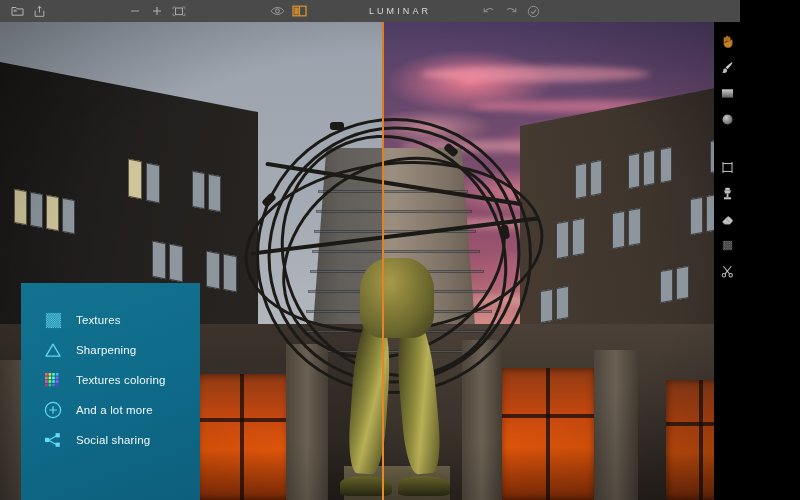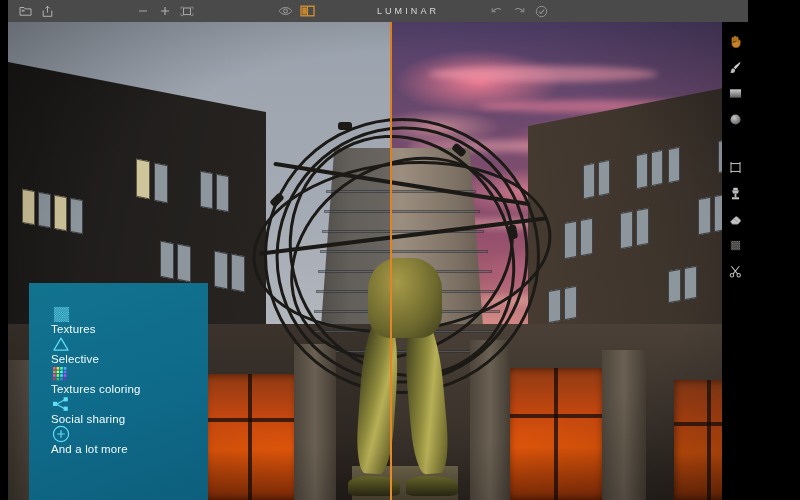--- a/index.html
+++ b/index.html
@@ -1,17 +1,17 @@
 <!DOCTYPE html>
 <html><head>
 <meta charset="utf-8">
 <style>
   html,body{margin:0;padding:0;background:#000;}
   body{width:800px;height:500px;overflow:hidden;font-family:"Liberation Sans",sans-serif;}
-  #app{position:relative;width:740px;height:500px;overflow:hidden;background:#15803d;margin-left:8px;}
+  #app{position:relative;width:740px;height:500px;overflow:hidden;background:#15803d;}
 
   
   #topbar{position:absolute;top:0;left:0;width:800px;height:22px;background:#4a4a4a;
           display:flex;align-items:center;z-index:40;}
   .tb-group{display:flex;align-items:center;height:22px;}
   .tb-btn{width:22px;height:22px;display:flex;align-items:center;justify-content:center;
           opacity:.78;}
   .tb-btn svg{display:block;}
   .tb-title{position:absolute;left:0;width:800px;text-align:center;
             font-size:9px;letter-spacing:3.1px;color:#d9d9d9;pointer-events:none;}
@@ -94,21 +94,21 @@
 
   
   #rightbar{position:absolute;top:22px;right:0;width:26px;height:478px;background:#000;
             display:flex;flex-direction:column;align-items:center;z-index:35;}
   .rb-btn{width:26px;height:26px;display:flex;align-items:center;justify-content:center;opacity:.85;}
   .rb-gap{height:22px;}
 
   
   #panel{position:absolute;left:21px;top:283px;width:179px;height:217px;
          background:linear-gradient(160deg,#12738f 0%,#0f6c8b 45%,#0d5f7d 100%);z-index:30;}
-  .prow{display:flex;align-items:flex-start;height:30px;margin-left:22px;flex-direction:column;}
+  .prow{display:flex;align-items:center;height:30px;margin-left:22px;}
   .pico{width:20px;height:20px;margin-right:13px;display:flex;align-items:center;justify-content:center;}
   .plbl{color:#f2fbff;font-size:11.5px;letter-spacing:.15px;}
   #plist{padding-top:22px;}
 </style>
 </head>
 <body>
 
 <div id="app">
 
   <div id="topbar">
@@ -446,21 +446,21 @@
         <span class="plbl">Textures</span>
       </div>
 
 
       <div class="prow">
         <span class="pico">
           <svg width="18" height="16" viewBox="0 0 19 17">
               <path d="M9.5 2.2L17 15H2z" fill="none" stroke="#5fdcf6" stroke-width="1.3" stroke-linejoin="round"></path>
             </svg>
         </span>
-        <span class="plbl">Selective</span>
+        <span class="plbl">Sharpening</span>
       </div>
 
       <div class="prow">
         <span class="pico">
           <svg width="18" height="17" viewBox="0 0 18 17">
             <g>
               <rect x="1" y="1" width="2.6" height="2.6" fill="#ff5a5a"></rect>
                 <rect x="4.6" y="1" width="2.6" height="2.6" fill="#ffd24d"></rect>
                 <rect x="8.2" y="1" width="2.6" height="2.6" fill="#4dff9e"></rect>
                 <rect x="11.8" y="1" width="2.6" height="2.6" fill="#4db5ff"></rect>
@@ -477,36 +477,36 @@
                 <rect x="8.2" y="11.8" width="2.6" height="2.6" fill="#3b86c4"></rect>
                 <rect x="11.8" y="11.8" width="2.6" height="2.6" fill="#6e3bc4"></rect>
             </g>
           </svg>
         </span>
         <span class="plbl">Textures coloring</span>
       </div>
 
       <div class="prow">
         <span class="pico">
+          <svg width="18" height="18" viewBox="0 0 18 18">
+              <circle cx="9" cy="9" r="7.6" fill="none" stroke="#5fdcf6" stroke-width="1.2"></circle>
+              <path d="M9 5.2v7.6M5.2 9h7.6" stroke="#5fdcf6" stroke-width="1.2"></path>
+            </svg>
+        </span>
+        <span class="plbl">And a lot more</span>
+      </div>
+
+      <div class="prow">
+        <span class="pico">
           <svg width="18" height="16" viewBox="0 0 18 16">
               <path d="M4.6 8.2l8-4.4M4.6 8.2l8 4.6" stroke="#5fdcf6" stroke-width="1.2"></path>
               <rect x="1" y="5.8" width="4.2" height="4.2" fill="#5fdcf6"></rect>
               <rect x="11.6" y="1.2" width="4.2" height="4.2" fill="#5fdcf6"></rect>
               <rect x="11.6" y="10.6" width="4.2" height="4.2" fill="#5fdcf6"></rect>
             </svg>
         </span>
         <span class="plbl">Social sharing</span>
       </div>
 
-      <div class="prow">
-        <span class="pico">
-          <svg width="18" height="18" viewBox="0 0 18 18">
-              <circle cx="9" cy="9" r="7.6" fill="none" stroke="#5fdcf6" stroke-width="1.2"></circle>
-              <path d="M9 5.2v7.6M5.2 9h7.6" stroke="#5fdcf6" stroke-width="1.2"></path>
-            </svg>
-        </span>
-        <span class="plbl">And a lot more</span>
-      </div>
-
     </div>
   </div>
 
 </div>
 
 </body></html>

